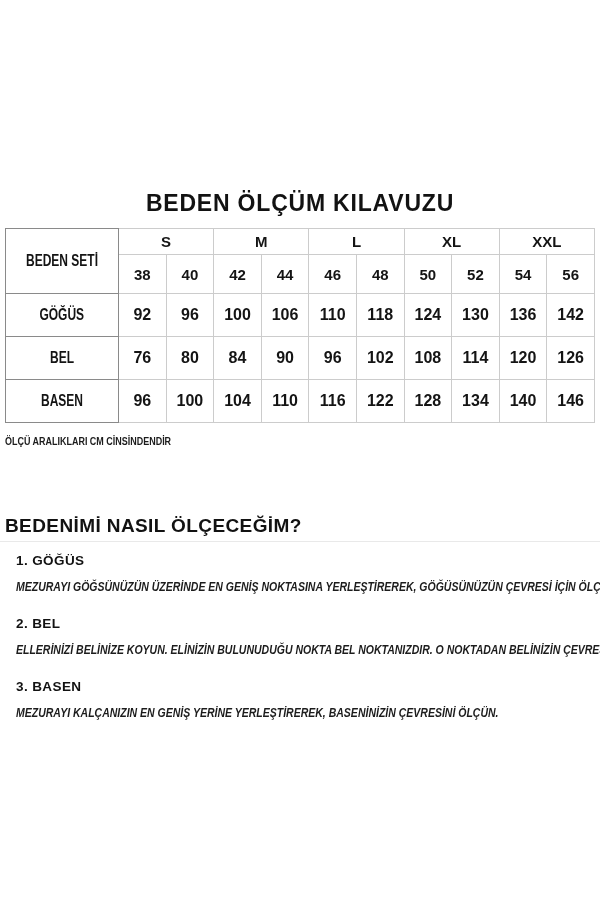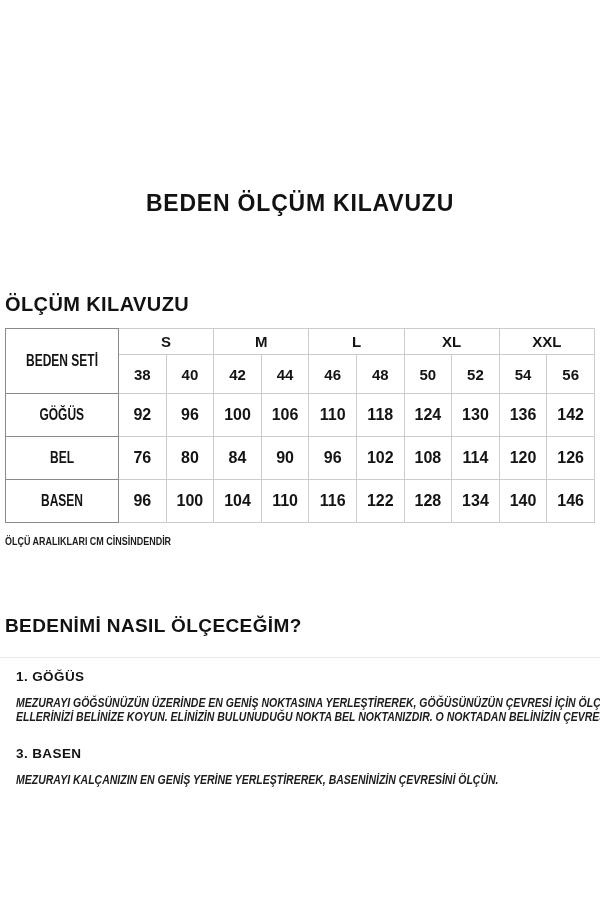--- a/index.html
+++ b/index.html
@@ -67,21 +67,21 @@
     font-weight: 700;
     color: #1c1c1c;
     transform: scaleX(0.78);
     transform-origin: left center;
     white-space: nowrap;
   }
 
   .measure-heading-wrap {
     margin-top: 66px;
     border-bottom: 1px solid #e9e9e9;
-    padding-bottom: 19px;
+    padding-bottom: 3px;
     width: 600px;
   }
   .measure-heading { font-size: 19px; }
 
   .steps { padding: 0 16px; }
   .step-title {
     margin-top: 11px;
     font-size: 13.5px;
     line-height: 15px;
     font-weight: 800;
@@ -102,21 +102,20 @@
   .desc + .step-title { margin-top: 22px; }
 </style>
 </head>
 <body>
 
 <div class="page">
 
   <h1 class="page-title">BEDEN ÖLÇÜM KILAVUZU</h1>
 
   <section>
-    <h2 class="section-heading guide-heading">ÖLÇÜM KILAVUZU</h2>
 
     <table class="size-table">
       <thead>
         <tr>
           <th rowspan="2" class="label-cell"><span class="cond">BEDEN SETİ</span></th>
           <th colspan="2">S</th>
           <th colspan="2">M</th>
           <th colspan="2">L</th>
           <th colspan="2">XL</th>
           <th colspan="2">XXL</th>
@@ -180,19 +179,20 @@
     <p class="units-note">ÖLÇÜ ARALIKLARI CM CİNSİNDENDİR</p>
   </section>
 
   <section>
     <div class="measure-heading-wrap">
       <h2 class="section-heading measure-heading">BEDENİMİ NASIL ÖLÇECEĞİM?</h2>
     </div>
     <div class="steps" id="steps">
         <h3 class="step-title">1. GÖĞÜS</h3>
         <p class="desc">MEZURAYI GÖĞSÜNÜZÜN ÜZERİNDE EN GENİŞ NOKTASINA YERLEŞTİREREK, GÖĞÜSÜNÜZÜN ÇEVRESİ İÇİN ÖLÇÜM YAPIN.</p>
+        <h3 class="step-title">2. BEL</h3>
         <p class="desc">ELLERİNİZİ BELİNİZE KOYUN. ELİNİZİN BULUNUDUĞU NOKTA BEL NOKTANIZDIR. O NOKTADAN BELİNİZİN ÇEVRESİNİ ÖLÇÜN.</p>
         <h3 class="step-title">3. BASEN</h3>
         <p class="desc">MEZURAYI KALÇANIZIN EN GENİŞ YERİNE YERLEŞTİREREK, BASENİNİZİN ÇEVRESİNİ ÖLÇÜN.</p>
       </div>
   </section>
 
 </div>
 
 </body></html>

